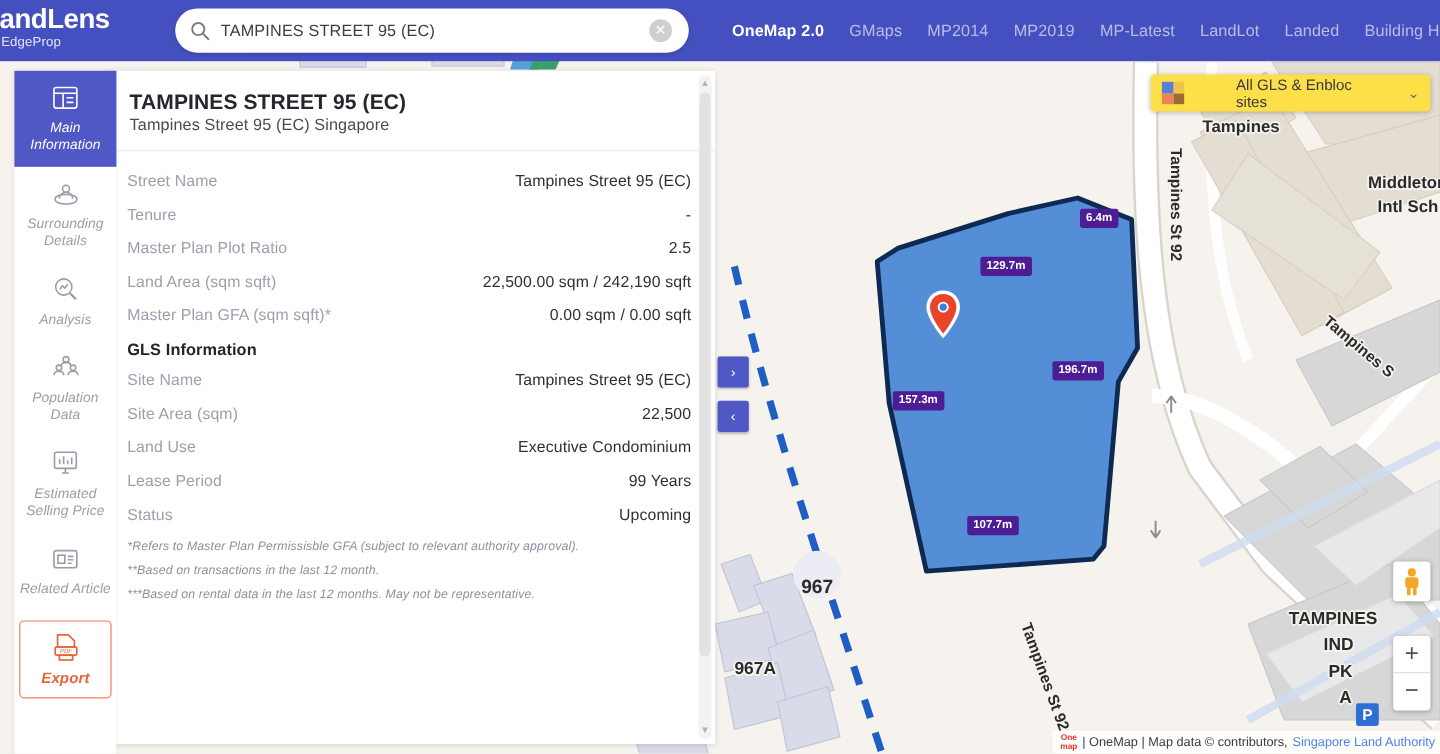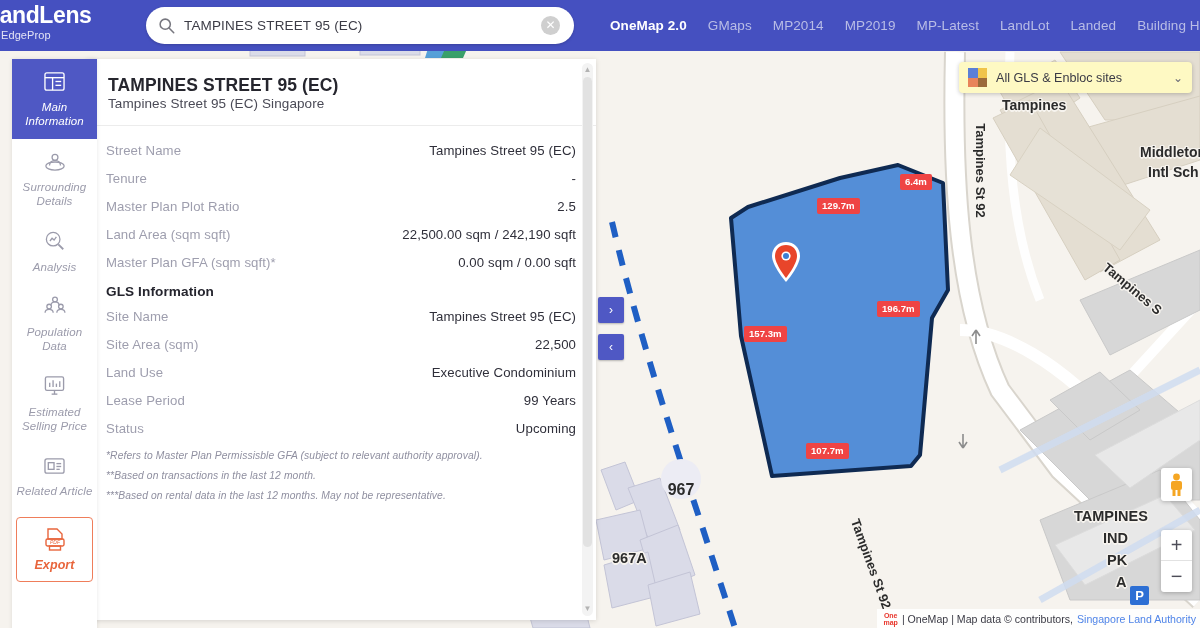--- a/index.html
+++ b/index.html
@@ -125,22 +125,22 @@
     display: flex; align-items: center; justify-content: center;
     z-index: 45; cursor: pointer; border-radius: 2px;
     box-shadow: 0 1px 2px rgba(0,0,0,.25);
   }
   .slide-btn.b1 { top: 297px; }
   .slide-btn.b2 { top: 334px; }
 
   
   .layer-select {
     position: absolute; right: 8px; top: 62px; width: 233px; height: 31px;
-    background: #fef9c3; border-radius: 4px; display: flex; align-items: center;
-    padding: 0 9px; z-index: 30; box-shadow: 0 1px 4px rgba(0,0,0,.22); cursor: pointer;
+    background: #fde047; border-radius: 4px; display: flex; align-items: center;
+    padding: 0 9px; z-index: 30; box-shadow: 0 1px 4px rgba(0,0,0,.22); cursor: pointer; gap: 34px;
   }
   .layer-swatch {
     width: 19px; height: 19px; flex: 0 0 19px; display: grid;
     grid-template-columns: 1fr 1fr; grid-template-rows: 1fr 1fr; overflow: hidden;
   }
   .layer-label { flex: 1; font-size: 12.6px; color: #3a3a45; margin-left: 9px; }
   .chev { font-size: 12px; color: #6b6b78; }
 
   .zoom-ctl {
     position: absolute; right: 8px; top: 530px; width: 31px; z-index: 30;
@@ -164,21 +164,21 @@
     display: flex; align-items: center; padding: 0 4px 0 6px; gap: 4px;
   }
   .attrib a { color: #4f84e8; text-decoration: none; }
   .om-logo {
     font-size: 7px; font-weight: bold; color: #e8362c; line-height: 7px;
     text-align: center;
   }
 
   
   .dim-label {
-    position: absolute; background: #ef4444; color: #fff;
+    position: absolute; background: #4c1d95; color: #fff;
     font-size: 9.6px; font-weight: bold; padding: 2px 5px 2.5px;
     border-radius: 2px; z-index: 22; white-space: nowrap;
   }
   .map-text {
     position: absolute; font-weight: bold; color: #2b2b2b;
     z-index: 18; white-space: nowrap;
     text-shadow: 1.5px 0 #f6f3ee, -1.5px 0 #f6f3ee, 0 1.5px #f6f3ee, 0 -1.5px #f6f3ee,
                  1px 1px #f6f3ee, -1px -1px #f6f3ee, 1px -1px #f6f3ee, -1px 1px #f6f3ee;
   }
   .pin { position: absolute; z-index: 24; }
@@ -271,24 +271,24 @@
 
     <div class="road-chip" style="left:661px;top:459px;width:40px;height:40px;font-size:16px;">
       <span>967</span>
     </div>
 
     <div class="park-sign" style="left:1130px;top:586px;width:19px;height:19px;font-size:13px;">
       <span>P</span>
     </div>
 
     <div class="dim-label" style="left:900px;top:174px;">6.4m</div>
-    <div class="dim-label" style="left:817px;top:198px;">129.7m</div>
+    <div class="dim-label" style="left:817px;top:214px;">129.7m</div>
     <div class="dim-label" style="left:877px;top:301px;">196.7m</div>
     <div class="dim-label" style="left:744px;top:326px;">157.3m</div>
-    <div class="dim-label" style="left:806px;top:443px;">107.7m</div>
+    <div class="dim-label" style="left:806px;top:430px;">107.7m</div>
 
     <div class="pin" style="left:770px;top:240px;">
       <svg width="32" height="44" viewBox="0 0 32 44">
         <path d="M16 2 C 8 2 2 8 2 16 C 2 26 16 42 16 42 C 16 42 30 26 30 16 C 30 8 24 2 16 2 Z" fill="#ffffff"></path>
         <path d="M16 5 C 9.5 5 5 9.6 5 16 C 5 24.5 16 38 16 38 C 16 38 27 24.5 27 16 C 27 9.6 22.5 5 16 5 Z" fill="#e8452a"></path>
         <circle cx="16" cy="16" r="4.6" fill="#ffffff"></circle>
         <circle cx="16" cy="16" r="3.0" fill="#3d7fd4"></circle>
       </svg>
     </div>
   </div>

